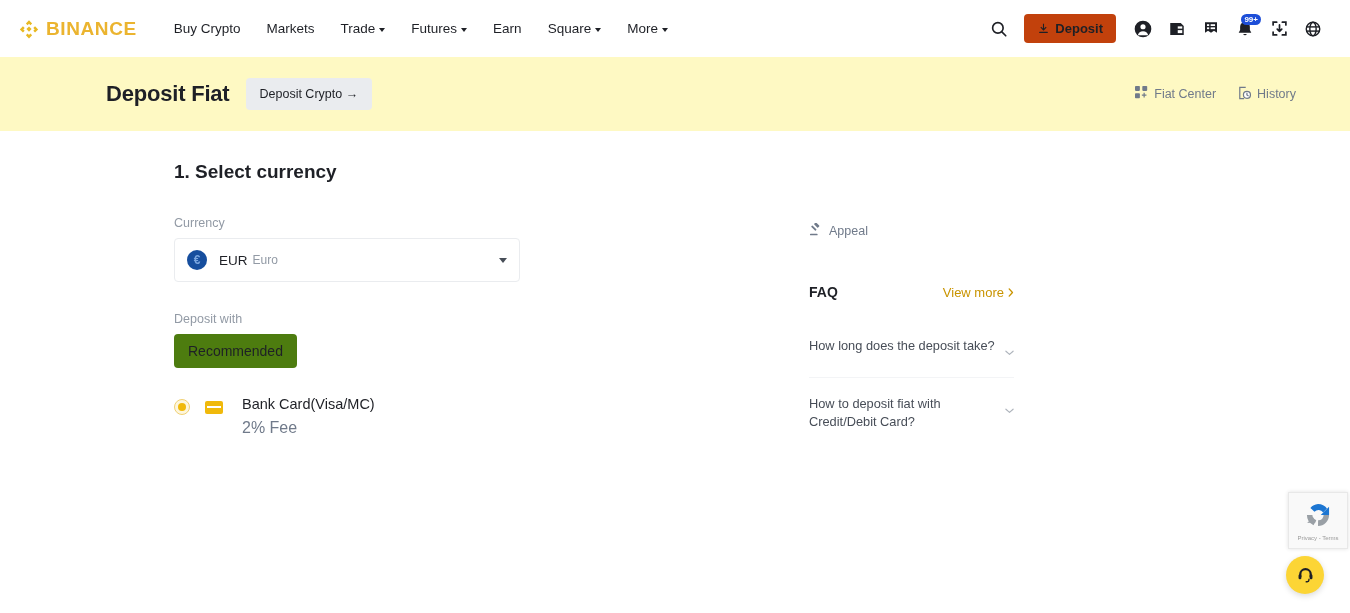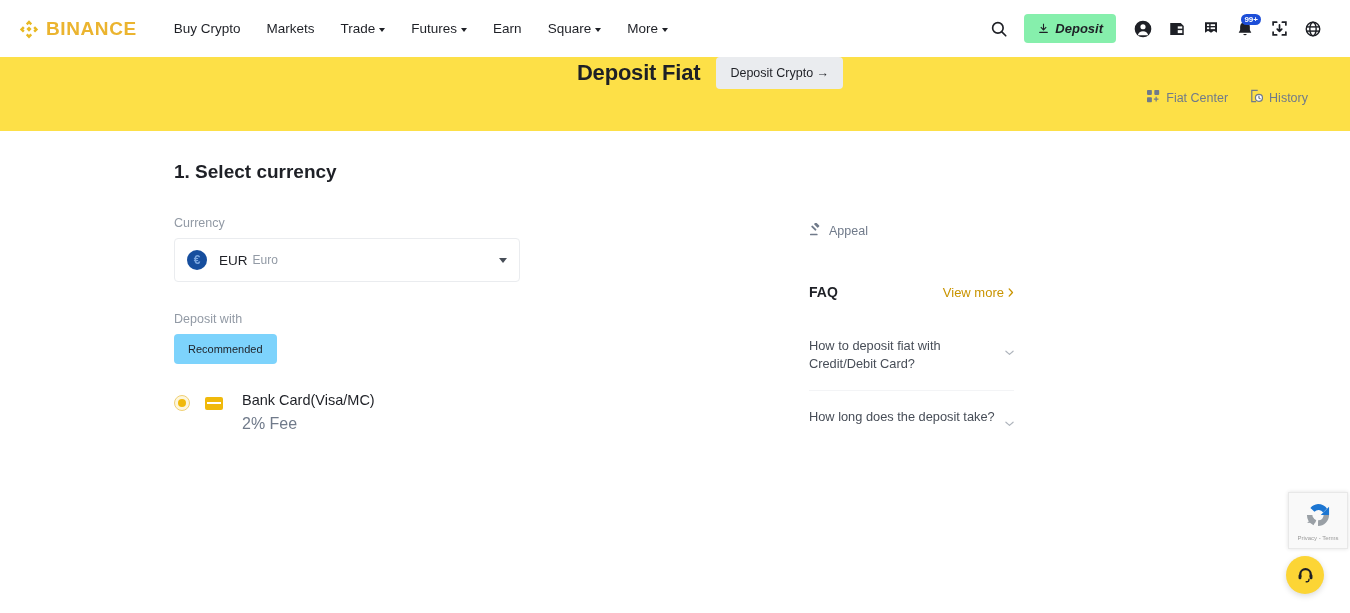--- a/index.html
+++ b/index.html
@@ -38,41 +38,39 @@
     margin-top: 2px;
   }
   .header-right {
     margin-left: auto; display: flex; align-items: center; gap: 4px; padding-right: 6px;
   }
   .icon-btn {
     width: 30px; height: 30px; display: flex; align-items: center;
     justify-content: center; cursor: pointer; position: relative;
   }
   .deposit-btn {
-    background: #86efac; color: #1e2026;
+    background: #c2410c; color: #1e2026;
     font-size: 13px; font-weight: bold;
     border-radius: 4px; padding: 7px 13px;
     display: flex; align-items: center; gap: 5px;
     cursor: pointer; border: none; margin: 0 8px 0 6px;
     font-family: "Liberation Sans", sans-serif;
-    font-style: italic;
   }
   .badge {
     position: absolute; top: 0px; right: -1px;
     background: #1d4ed8; color: #fff; font-size: 8px; font-weight: bold;
     border-radius: 8px; padding: 1px 3px 1px 3px; line-height: 9px;
     min-width: 18px; text-align: center;
   }
 
   
   .titlebar {
-    background: #fde047; height: 74px; width: 100%;
+    background: #fef9c3; height: 74px; width: 100%;
     display: flex; align-items: center; position: relative;
-    padding: 0 24px;
-    flex-direction: column;
+    padding: 0 36px;
   }
   .title-inner { display: flex; align-items: center; gap: 16px; margin-left: 70px; }
   .page-title { font-size: 22px; font-weight: bold; color: #1e2026; letter-spacing: -0.2px; }
   .crypto-btn {
     background: #eaecef; color: #1e2026; font-size: 12.5px;
     border-radius: 4px; padding: 9px 14px; cursor: pointer; border: none;
     font-family: "Liberation Sans", sans-serif;
   }
   .title-links {
     margin-left: auto; display: flex; align-items: center; gap: 22px;
@@ -111,22 +109,22 @@
   .coin-code { font-size: 13.5px; color: #1e2026; margin-left: 12px; }
   .coin-name { font-size: 12px; color: #929aa5; margin-left: 5px; }
   .select-caret {
     margin-left: auto; width: 0; height: 0;
     border-left: 4px solid transparent; border-right: 4px solid transparent;
     border-top: 5px solid #474d57;
   }
 
   .deposit-with-label { font-size: 12.5px; color: #929aa5; margin-top: 30px; margin-bottom: 8px; }
   .tab-pill {
-    display: inline-block; background: #7dd3fc; color: #1e2026;
-    font-size: 11px; border-radius: 4px; padding: 9px 14px; cursor: pointer;
+    display: inline-block; background: #4d7c0f; color: #1e2026;
+    font-size: 14px; border-radius: 4px; padding: 9px 14px; cursor: pointer;
   }
 
   .method-row {
     display: flex; align-items: flex-start; margin-top: 28px;
   }
   .radio {
     width: 16px; height: 16px; border-radius: 50%;
     border: 1px solid #f0d074; background: #fdf6dd;
     display: flex; align-items: center; justify-content: center;
     margin-top: 3px; flex: 0 0 auto; cursor: pointer;
@@ -387,29 +385,29 @@
           <span class="view-more">
             <span>View more</span>
             <svg width="6" height="9" viewBox="0 0 6 10" fill="none" stroke="#c99400" stroke-width="1.5">
               <path d="M1 1l3.6 4L1 9" stroke-linecap="round" stroke-linejoin="round"></path>
             </svg>
           </span>
         </div>
 
         <div class="faq-list">
           <div class="faq-item">
-            <span class="faq-q">How to deposit fiat with Credit/Debit Card?</span>
+            <span class="faq-q">How long does the deposit take?</span>
             <span class="faq-chev">
               <svg width="9" height="6" viewBox="0 0 10 6" fill="none" stroke="#aeb4bc" stroke-width="1.3">
                 <path d="M1 1l4 3.6L9 1" stroke-linecap="round" stroke-linejoin="round"></path>
               </svg>
             </span>
           </div>
           <div class="faq-item">
-            <span class="faq-q">How long does the deposit take?</span>
+            <span class="faq-q">How to deposit fiat with Credit/Debit Card?</span>
             <span class="faq-chev">
               <svg width="9" height="6" viewBox="0 0 10 6" fill="none" stroke="#aeb4bc" stroke-width="1.3">
                 <path d="M1 1l4 3.6L9 1" stroke-linecap="round" stroke-linejoin="round"></path>
               </svg>
             </span>
           </div>
         </div>
 
       </div>
     </div>

